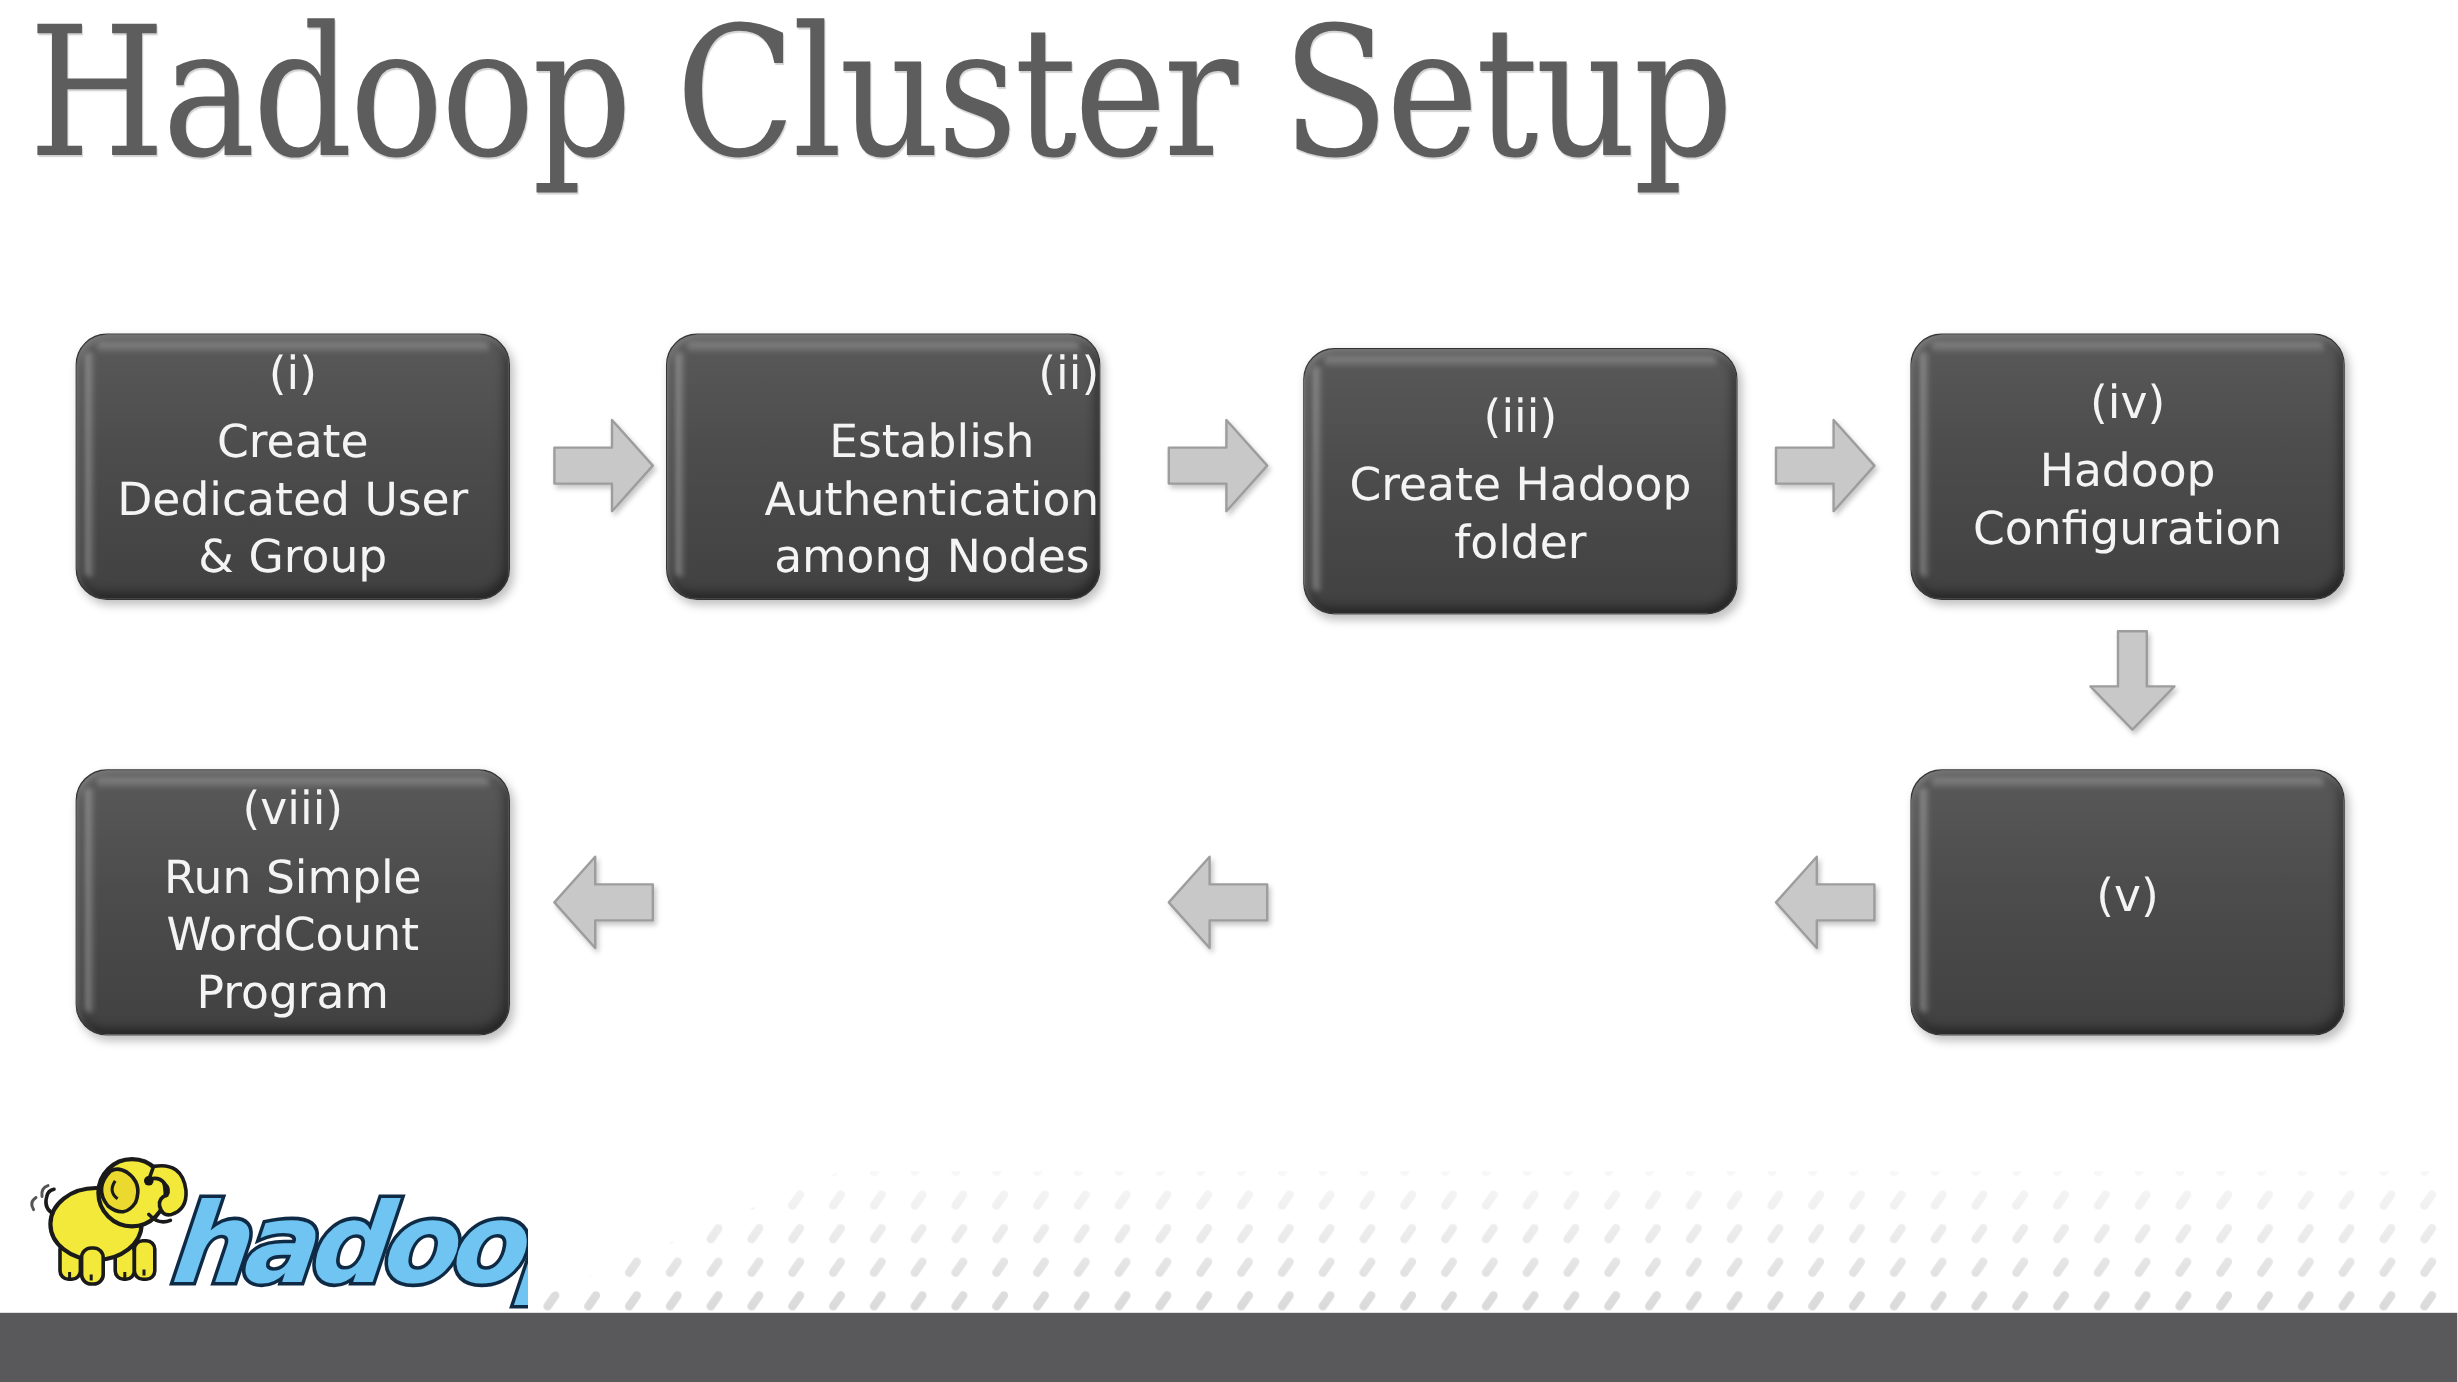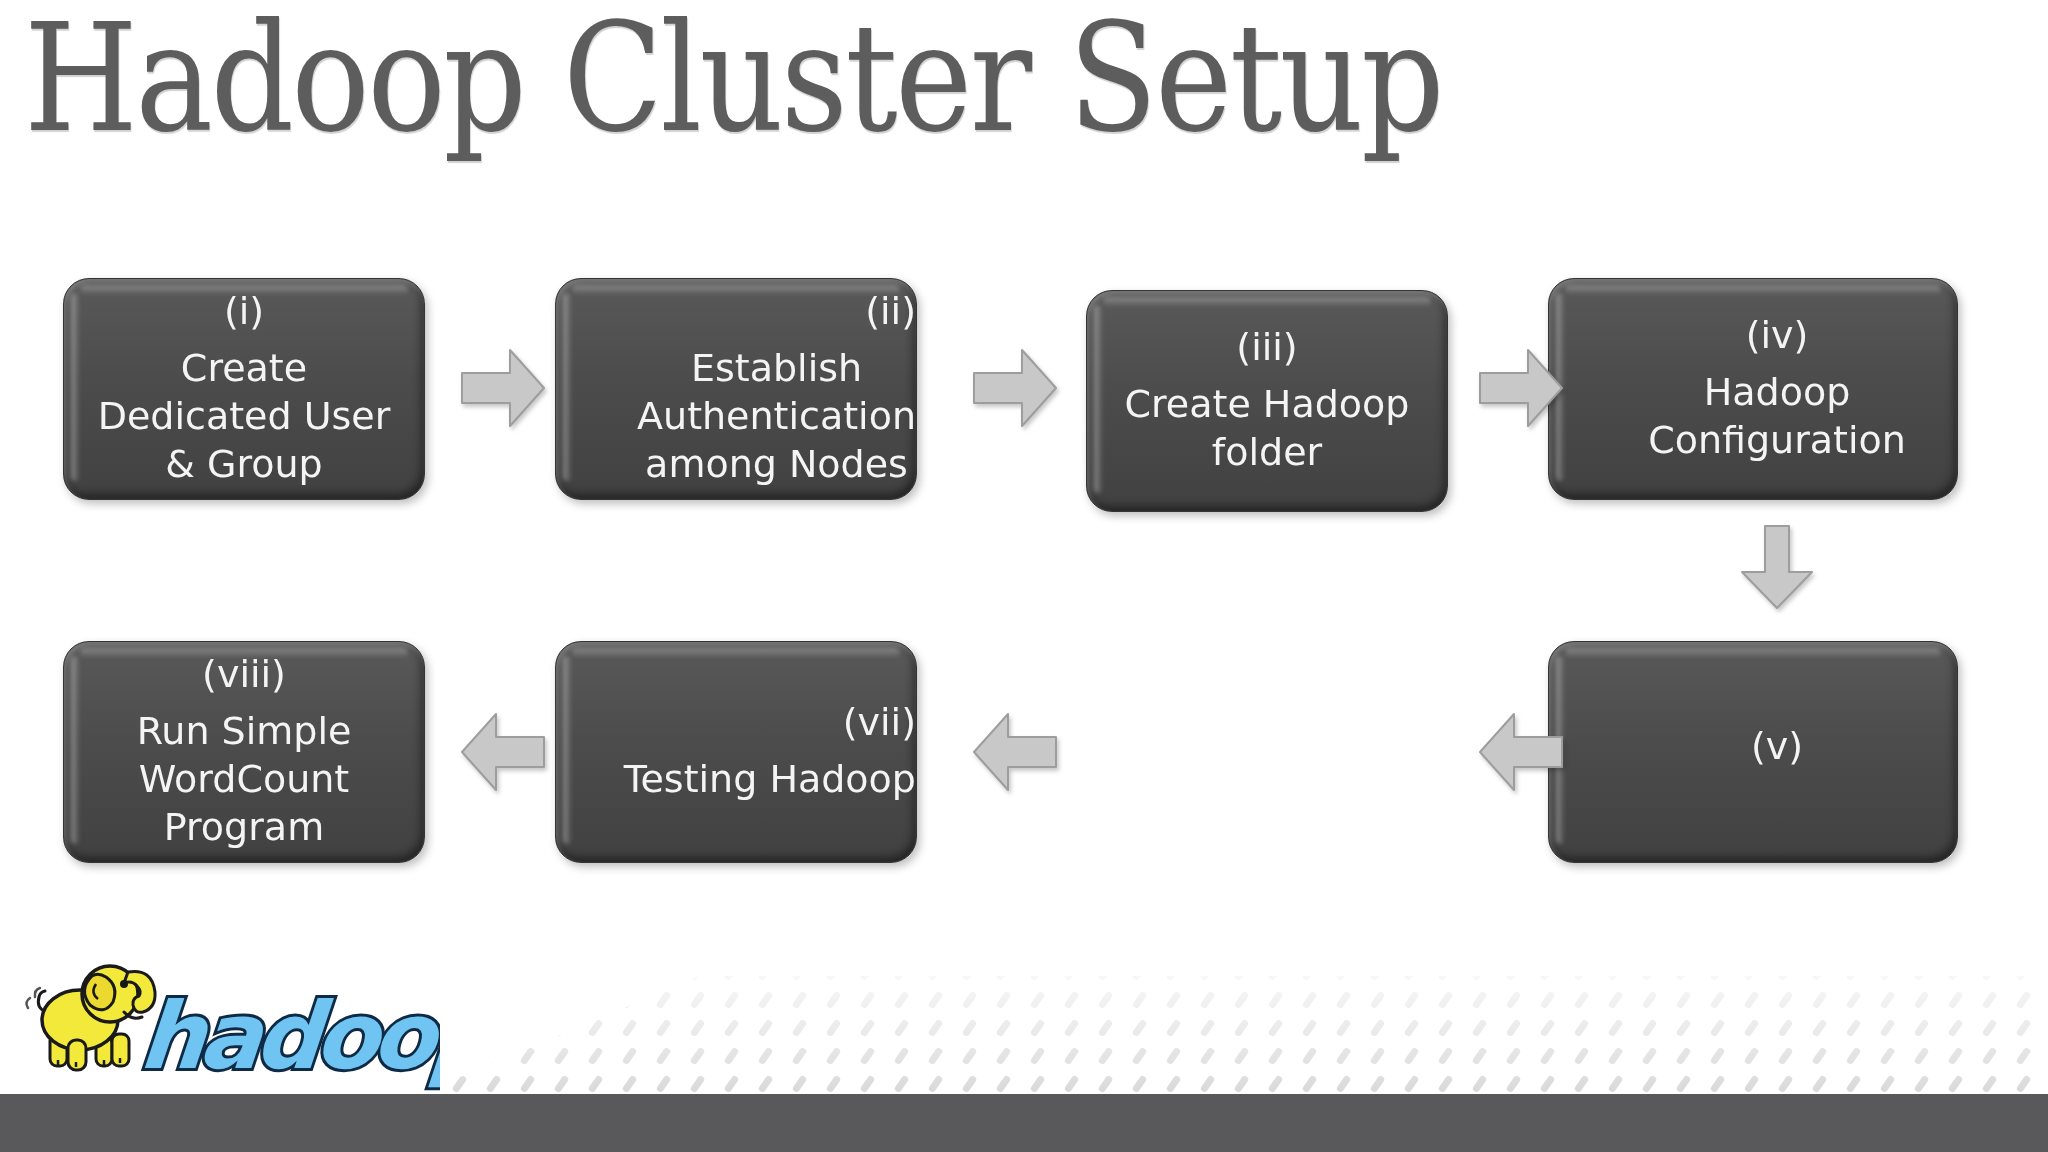--- a/index.html
+++ b/index.html
@@ -36,21 +36,21 @@
   .step::before{ 
     content:"";position:absolute;left:16px;right:16px;top:6px;height:10px;
     border-radius:8px;
     background:linear-gradient(180deg,rgba(255,255,255,.30),rgba(255,255,255,0));
     filter:blur(2px);pointer-events:none;
   }
   .step-numeral{font-size:38px;margin-bottom:12px;}
   .step-label{font-size:38px;line-height:1.26;white-space:pre-line;}
   
   .r1{top:278px;} .r2{top:641px;}
-  .c1{left:63px;} .c2{left:555px;align-items:flex-end;} .c3{left:1086px;margin-top:12px;} .c4{left:1548px;padding-left:48px;}
+  .c1{left:63px;} .c2{left:555px;align-items:flex-end;} .c3{left:1086px;margin-top:12px;} .c4{left:1592px;}
   
   .arrow{position:absolute;filter:drop-shadow(2px 3px 2px rgba(0,0,0,.22));}
   .ar1{top:342px;} .ar2{top:706px;}
   .ax1{left:460px;} .ax2{left:972px;} .ax3{left:1478px;}
   .arrow-down{left:1734px;top:524px;}
   .arrow svg{display:block;}
   .arrow-fill{fill:#c8c8c8;stroke:#9d9d9d;stroke-width:2;stroke-linejoin:round;}
   
   .hatch-strip{position:absolute;left:0;top:958px;width:2048px;height:136px;}
   .hadoop-logo{position:absolute;left:20px;top:950px;width:420px;height:142px;}
@@ -106,24 +106,20 @@
   </div>
 
   <div class="arrow arrow-down">
     <svg width="86" height="86" viewBox="0 0 86 86">
         <path class="arrow-fill" d="M31 2 V48 H8 L43 84 L78 48 H55 V2 Z"></path>
       </svg>
   </div>
 
   <div class="step r2 c4">
     <div class="step-numeral">(v)</div>
-  </div>
-  <div class="step r2 c2">
-    <div class="step-numeral">(vii)</div>
-    <div class="step-label">Testing Hadoop</div>
   </div>
   <div class="step r2 c1">
     <div class="step-numeral">(viii)</div>
     <div class="step-label">Run Simple
 WordCount
 Program</div>
   </div>
 
   <div class="arrow ar2 ax3">
     <svg width="86" height="92" viewBox="0 0 86 92">

